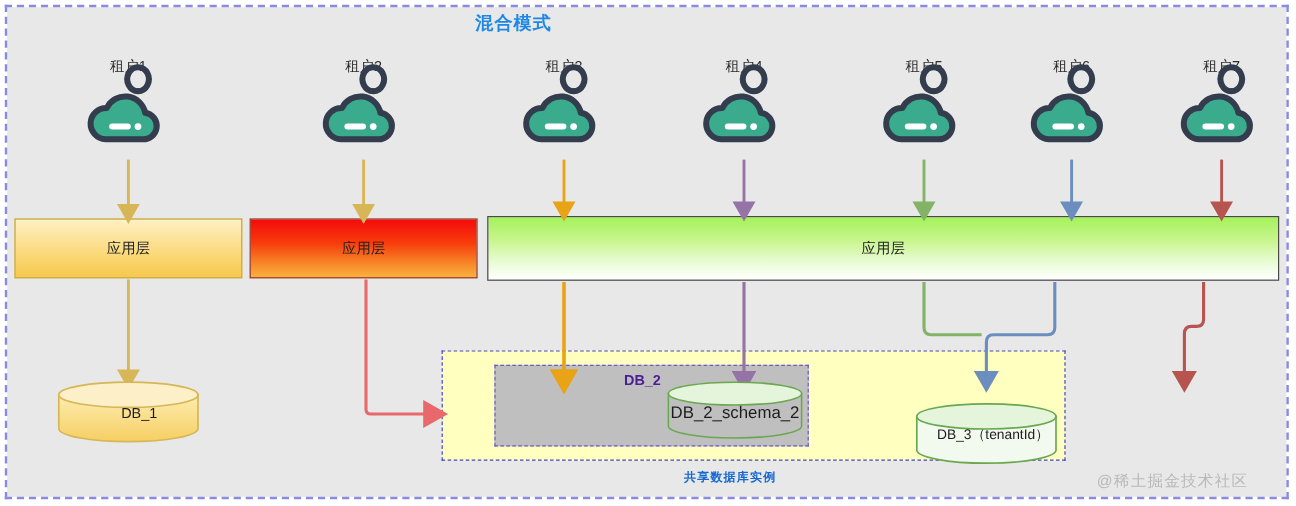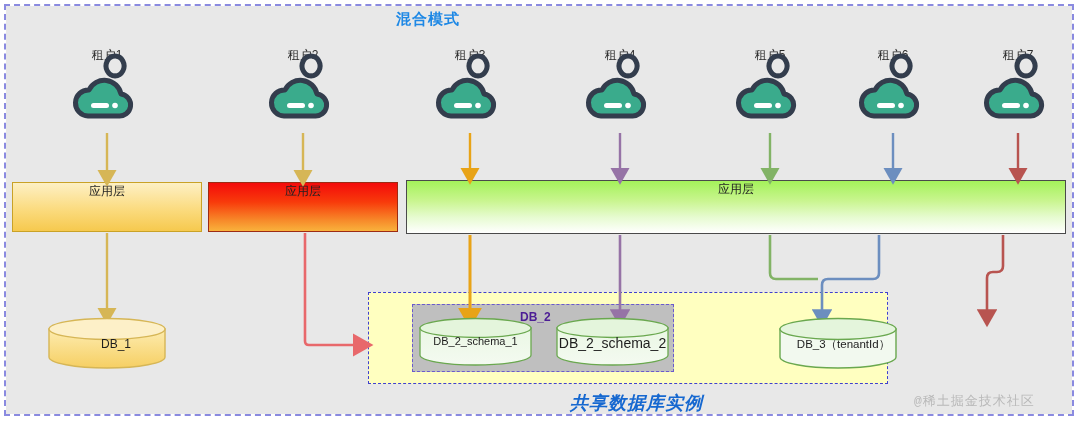--- a/index.html
+++ b/index.html
@@ -27,47 +27,46 @@
   }
 
   
   .tenant{position:absolute;width:120px;text-align:center;}
   .tenant .lbl{font-size:12px;color:#2b2b2b;line-height:14px;margin-bottom:2px;}
   .tenant .ico{display:block;margin:0 auto;}
 
   
   .applayer{
     position:absolute;box-sizing:border-box;border:1px solid #8a8a8a;
-    display:flex;align-items:flex-start;justify-content:center;
+    display:flex;align-items:center;justify-content:center;
     font-size:12px;color:#222;
   }
   .app1{background:linear-gradient(180deg,#fdf0c4 0%,#fbdb7f 55%,#f6c94e 100%);border-color:#c9a227;}
   .app2{background:linear-gradient(180deg,#f40b0b 0%,#f83b0b 40%,#f78a2a 78%,#f9b23c 100%);border-color:#9c2b14;}
   .app3{background:linear-gradient(180deg,#a4f25a 0%,#c9f58f 38%,#e7fbd1 70%,#ffffff 100%);border-color:#4a4a4a;}
 
   
   .shared-region{
     position:absolute;box-sizing:border-box;background:#ffffc0;
     border:1px dashed #4040d0;
   }
   .db2-group{
     position:absolute;box-sizing:border-box;background:#bfbfbf;
     border:1px dashed #6a5acd;
   }
   .db2-label{
     position:absolute;font-size:12px;font-weight:bold;color:#4c1d95;
   }
   .bottom-label{
-    position:absolute;font-size:18px;font-weight:bold;color:#1668d0;
+    position:absolute;font-size:10px;font-weight:bold;color:#1668d0;
     letter-spacing:1px;
-    font-style:italic;
   }
   .watermark{
     position:absolute;font-size:13px;color:#b9b9b9;letter-spacing:1px;
-    font-family:Liberation Mono, monospace;
+    font-family:Liberation Sans, sans-serif;
   }
 
   
   .cyl{position:absolute;}
   .cyl .txt{
     position:absolute;left:0;width:100%;text-align:center;
     font-size:12px;color:#1d1d1d;pointer-events:none;
   }
   svg{display:block;overflow:visible;}
   .edge-layer{position:absolute;left:0;top:0;width:1080px;height:422px;pointer-events:none;z-index:3;}
@@ -149,43 +148,30 @@
         <stop offset="0%" stop-color="#fdecb0"></stop>
             <stop offset="100%" stop-color="#f6cf63"></stop>
           </linearGradient>
         </defs>
       <path d="M1,11 L1,39 A58,11 0 0 0 117,39 L117,11 Z" fill="url(#gy)" stroke="#d6b656" stroke-width="1.4"></path>
       <ellipse cx="59" cy="11" rx="58" ry="10.5" fill="#fdf0c8" stroke="#d6b656" stroke-width="1.4"></ellipse>
     </svg>
     <div class="txt" style="top:19px;">DB_1</div>
   </div>
 
-  <div class="cyl" style="left:419px;top:318px;width:113px;height:48px;z-index:4;">
-    <svg width="113" height="48" viewBox="0 0 113 48">
-      <defs>
-          <linearGradient id="gg1" x1="0" y1="0" x2="0" y2="1">
-        <stop offset="0%" stop-color="#eaf7e4"></stop>
-            <stop offset="100%" stop-color="#f4faf1"></stop>
-          </linearGradient>
-        </defs>
-      <path d="M1,10 L1,37 A55.5,10 0 0 0 112,37 L112,10 Z" fill="url(#gg1)" stroke="#6aa84f" stroke-width="1.3"></path>
-      <ellipse cx="56.5" cy="10" rx="55.5" ry="9.5" fill="#e4f5dc" stroke="#6aa84f" stroke-width="1.3"></ellipse>
-    </svg>
-    <div class="txt" style="top:17px;font-size:11px;">DB_2_schema_1</div>
-  </div>
 
   <div class="cyl" style="left:556px;top:318px;width:113px;height:48px;z-index:4;">
     <svg width="113" height="48" viewBox="0 0 113 48">
       <path d="M1,10 L1,37 A55.5,10 0 0 0 112,37 L112,10 Z" fill="url(#gg1)" stroke="#6aa84f" stroke-width="1.3"></path>
       <ellipse cx="56.5" cy="10" rx="55.5" ry="9.5" fill="#e4f5dc" stroke="#6aa84f" stroke-width="1.3"></ellipse>
     </svg>
     <div class="txt" style="top:17px;font-size:14px;">DB_2_schema_2</div>
   </div>
 
-  <div class="cyl" style="left:763px;top:318px;width:129px;height:50px;z-index:4;margin-left:16px;">
+  <div class="cyl" style="left:763px;top:336px;width:129px;height:50px;z-index:4;">
     <svg width="118" height="50" viewBox="0 0 118 50">
       <path d="M1,11 L1,39 A58,11 0 0 0 117,39 L117,11 Z" fill="#f2f9ef" stroke="#6aa84f" stroke-width="1.4"></path>
       <ellipse cx="59" cy="11" rx="58" ry="10.5" fill="#e4f5dc" stroke="#6aa84f" stroke-width="1.4"></ellipse>
     </svg>
     <div class="txt" style="top:19px;font-size:11.5px;">DB_3（tenantId）</div>
   </div>
 
 
   <div class="tenant icon-layer" style="left:47px;top:48px;">
     <div class="lbl">租户1</div>

